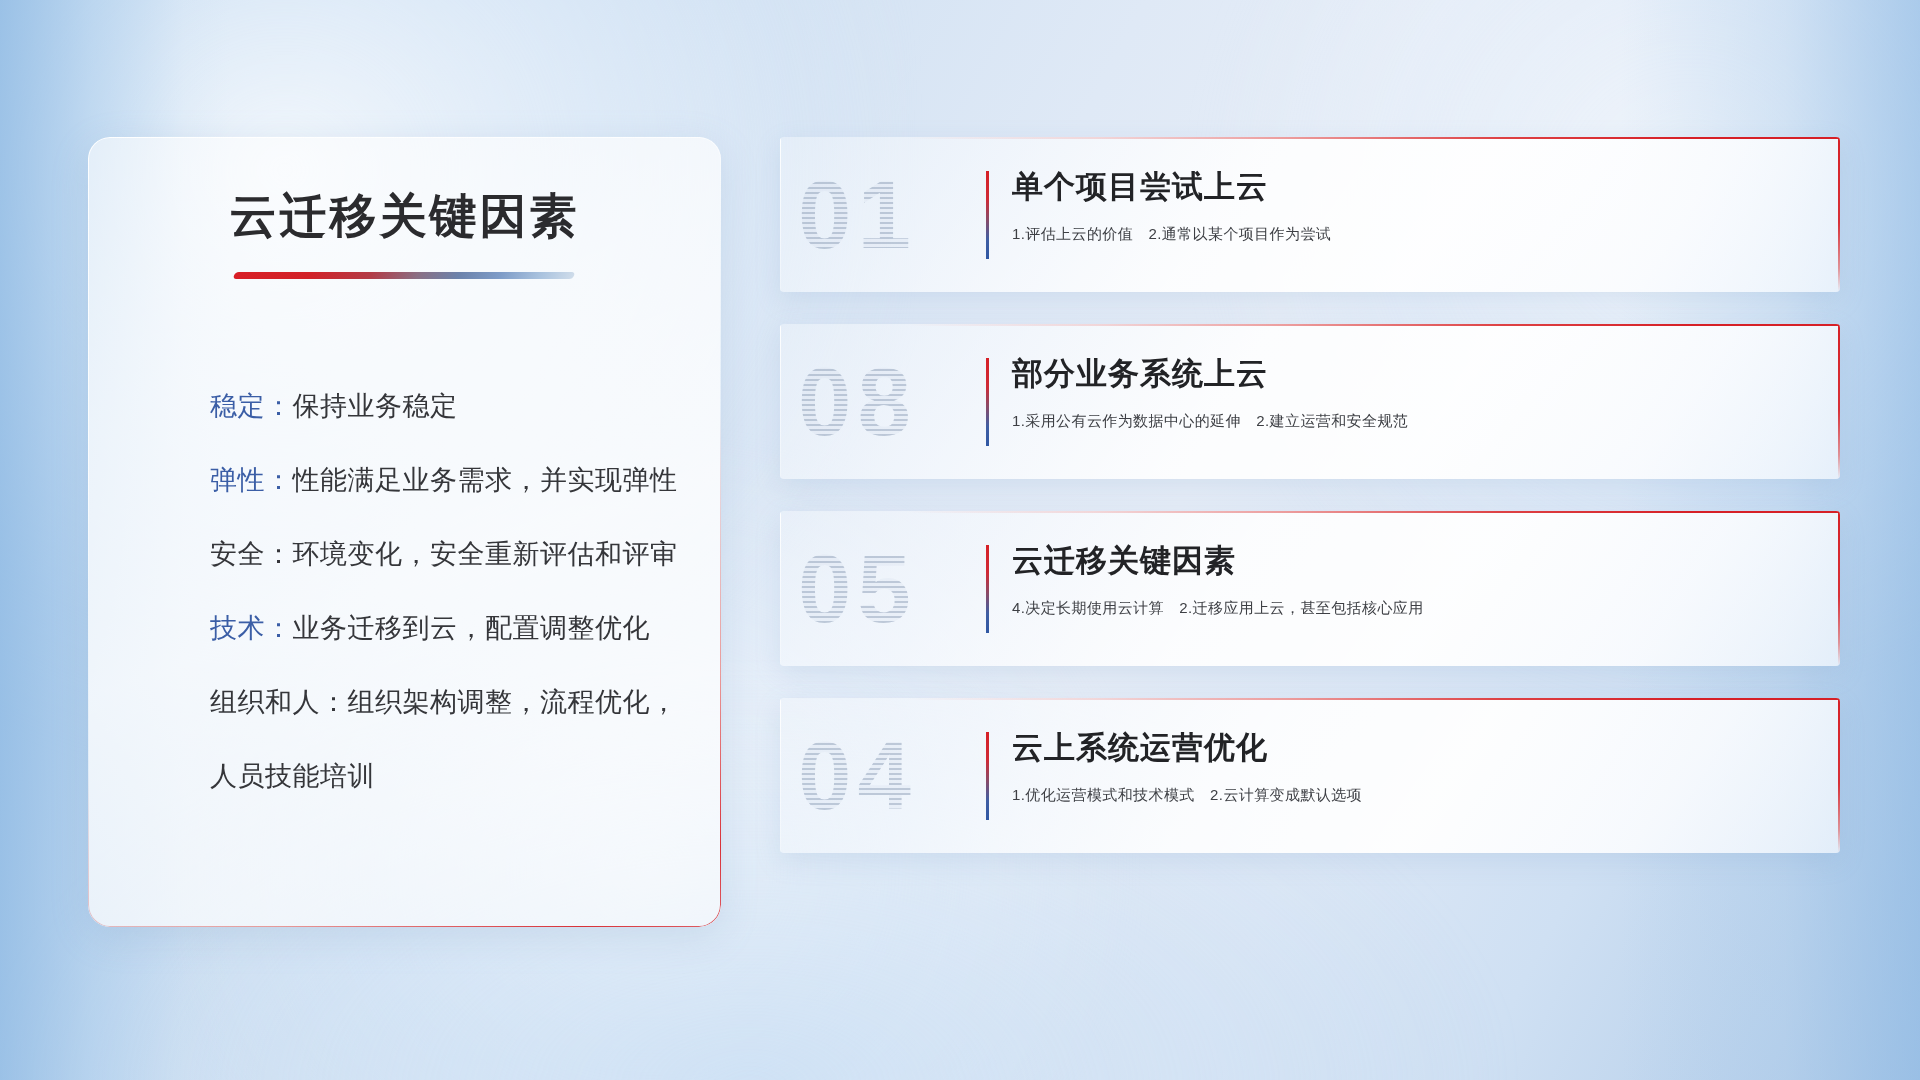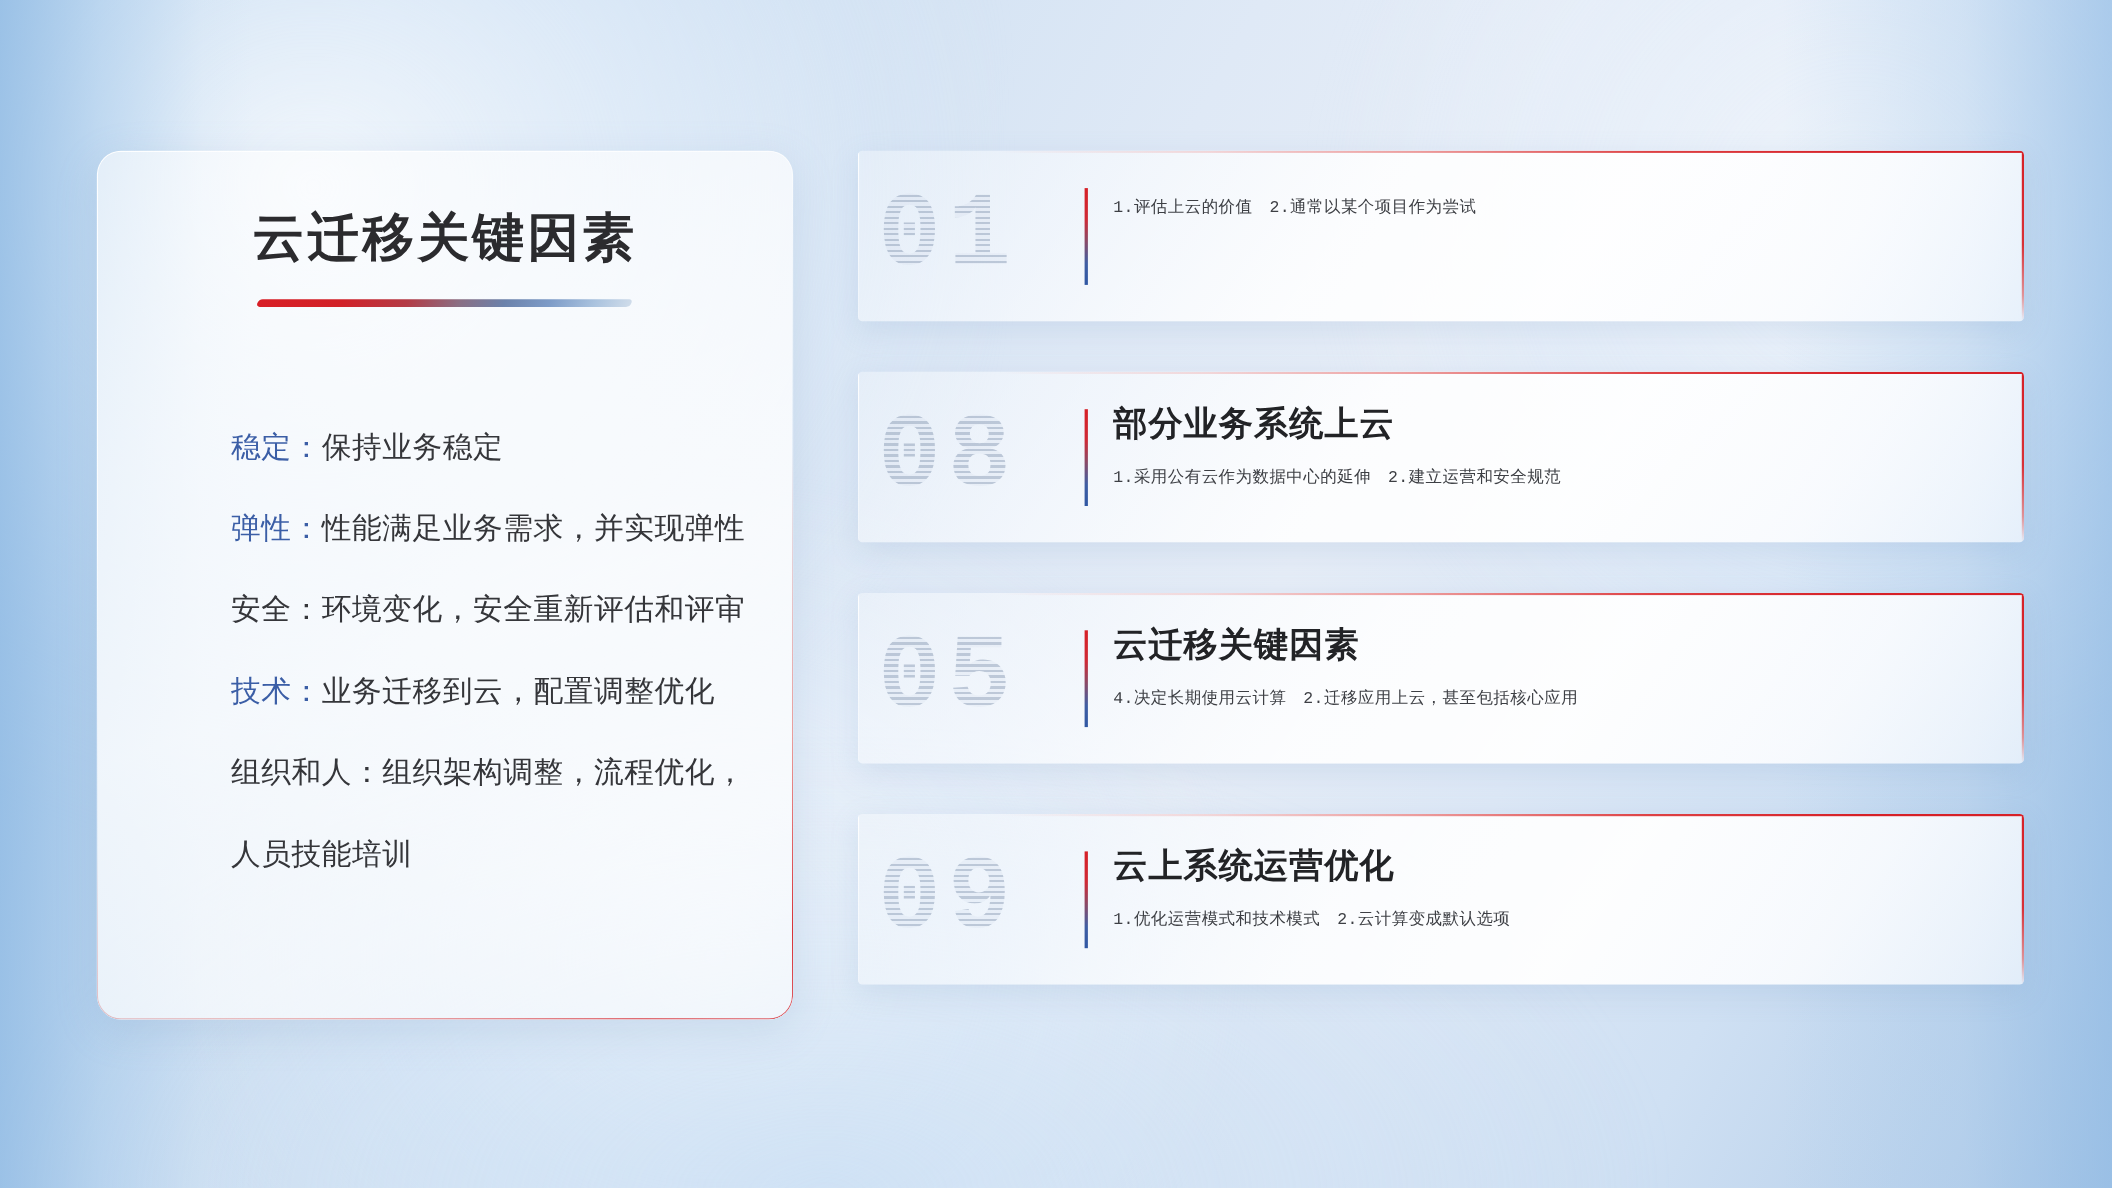--- a/index.html
+++ b/index.html
@@ -165,32 +165,31 @@
   .pli-label { font-weight: 400; }
   .pli-label.accent { color: #3b5ea6; }
   .pli-label.plain  { color: #35363a; }
   .pli-text { color: #35363a; }
 
   
   #cards { position: absolute; left: 780px; top: 137px; }
   .card {
     position: relative;
     width: 1060px; height: 155px;
-    margin-bottom: 46px;
+    margin-bottom: 32px;
     border-radius: 4px;
     background: linear-gradient(125deg,
         rgba(255,255,255,0.30) 0%,
         rgba(250,252,255,0.62) 18%,
         rgba(255,255,255,0.88) 42%,
         rgba(255,255,255,0.95) 62%,
         rgba(252,253,255,0.88) 82%,
         rgba(246,250,255,0.72) 100%);
     box-shadow: 0 8px 26px rgba(120,155,195,0.17);
     overflow: hidden;
-    font-family: Liberation Mono, monospace;
   }
   .card-topline {
     position: absolute; left: 0; right: 0; top: 0; height: 2.4px;
     background: linear-gradient(90deg,
         rgba(255,255,255,0) 0%,
         rgba(255,255,255,0) 12%,
         rgba(235,150,150,0.35) 30%,
         rgba(226,96,96,0.62) 48%,
         rgba(218,45,48,0.90) 68%,
         rgba(214,32,39,1) 86%,
@@ -291,20 +290,21 @@
   </div>
 
   <div id="cards">
       <div class="card">
         <div class="card-leftedge"></div>
         <div class="card-topline"></div>
         <div class="card-rightline"></div>
         <div class="card-number">01</div>
         <div class="card-divider"></div>
         <div class="card-body">
+          <div class="card-title">单个项目尝试上云</div>
           <div class="card-sub">1.评估上云的价值　2.通常以某个项目作为尝试</div>
         </div>
       </div>
       <div class="card">
         <div class="card-leftedge"></div>
         <div class="card-topline"></div>
         <div class="card-rightline"></div>
         <div class="card-number">08</div>
         <div class="card-divider"></div>
         <div class="card-body">
@@ -320,21 +320,21 @@
         <div class="card-divider"></div>
         <div class="card-body">
           <div class="card-title">云迁移关键因素</div>
           <div class="card-sub">4.决定长期使用云计算　2.迁移应用上云，甚至包括核心应用</div>
         </div>
       </div>
       <div class="card">
         <div class="card-leftedge"></div>
         <div class="card-topline"></div>
         <div class="card-rightline"></div>
-        <div class="card-number">09</div>
+        <div class="card-number">04</div>
         <div class="card-divider"></div>
         <div class="card-body">
           <div class="card-title">云上系统运营优化</div>
           <div class="card-sub">1.优化运营模式和技术模式　2.云计算变成默认选项</div>
         </div>
       </div>
     </div>
 
 </div>
 

